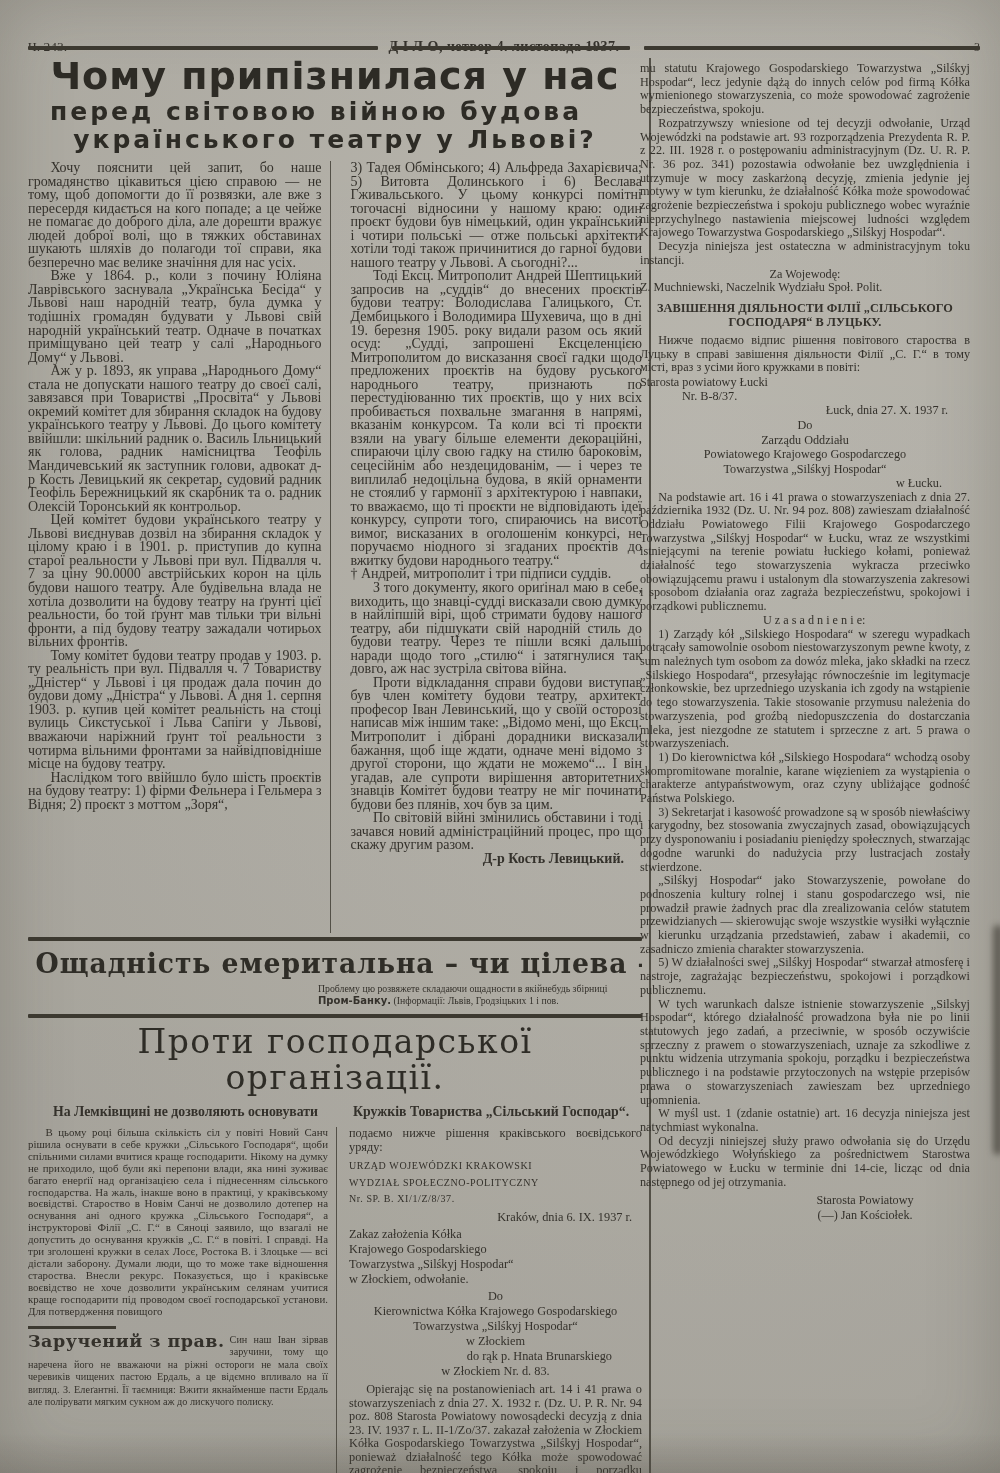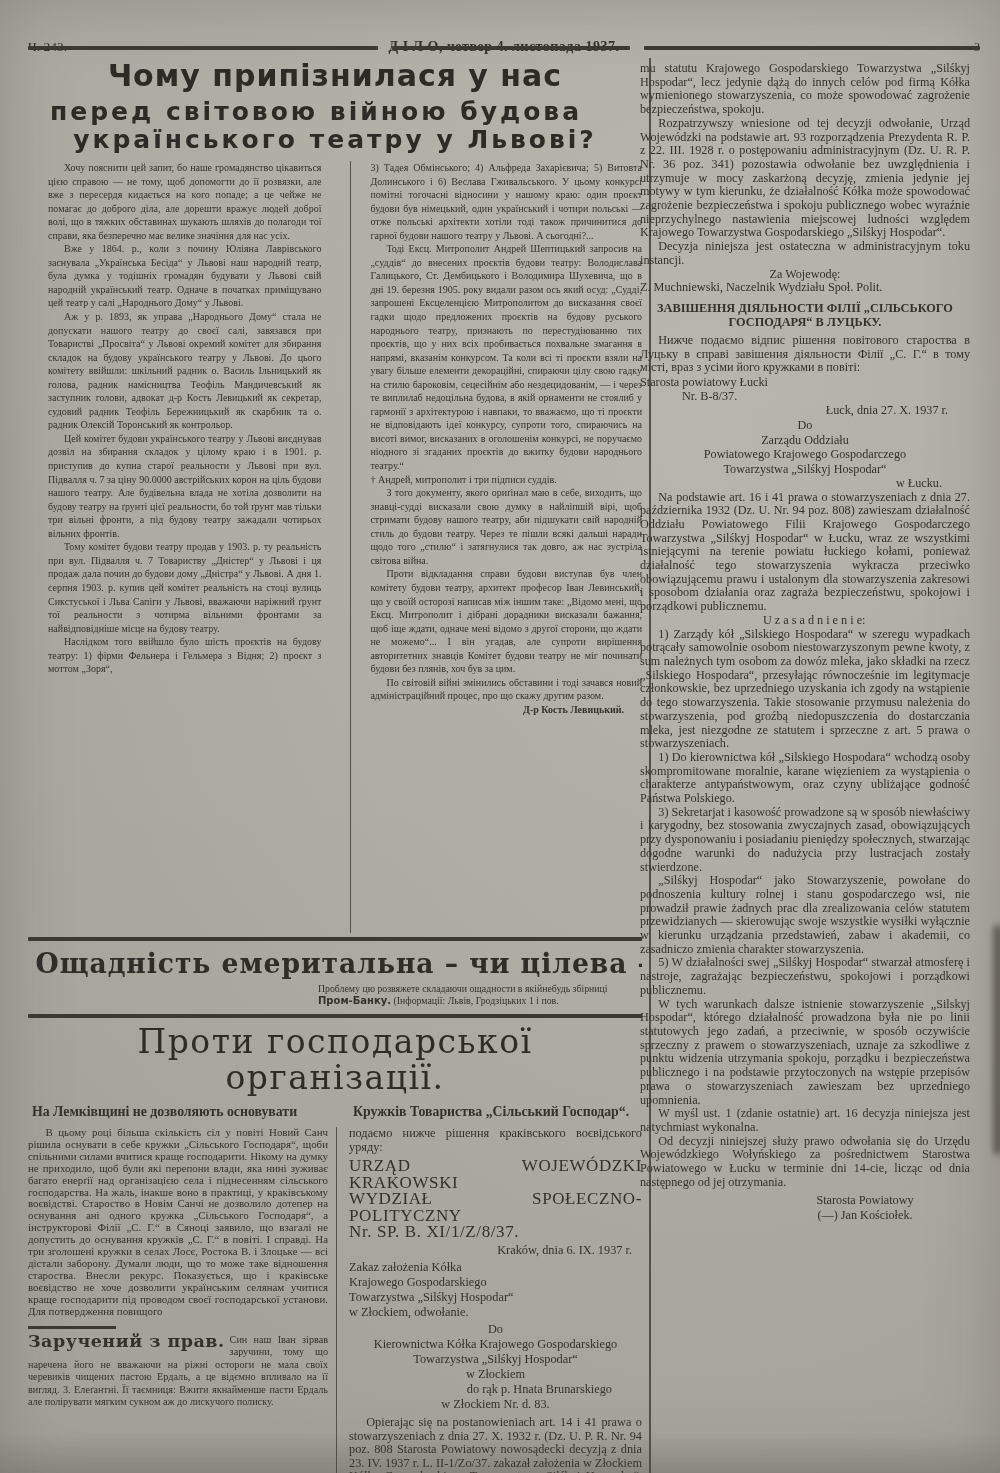--- a/index.html
+++ b/index.html
@@ -29,53 +29,53 @@
   .mastrule i:nth-child(1){width:350px;}
   .mastrule i:nth-child(2){width:238px;}
   .mastrule i:nth-child(3){flex:1;}
   
   .vrule-main{position:absolute; left:649px; top:58px; width:2px; height:1415px; background:var(--rule-light);}
   .leftzone{position:absolute; left:28px; top:56px; width:614px; height:1417px; overflow:hidden;}
   .rightzone{position:absolute; left:640px; top:62px; width:330px; height:1408px; overflow:hidden;
     font-size:12.2px; line-height:13.7px; text-align:justify;}
   
   .hl{font-family:"DejaVu Sans", sans-serif; font-weight:bold; color:#2d2b25; margin:0;}
-  .hl1{font-size:30px; line-height:40px; text-align:center; letter-spacing:1px;}
+  .hl1{font-size:38px; line-height:40px; text-align:center; letter-spacing:1px;}
   .hl2{font-size:25px; line-height:28px; text-align:left; padding-left:22px; letter-spacing:3px; margin-top:2px;}
   .hl3{font-size:25px; line-height:28px; text-align:center; letter-spacing:3px;}
   
   .cols{display:flex; margin-top:7px;}
   .cols1{height:772px; overflow:hidden;}
   .col{text-align:justify;}
-  .cols1 .col{width:297px; font-size:10px; line-height:13.55px;margin-left:20px;}
+  .cols1 .col{width:297px; font-size:14px; line-height:13.55px;}
   .cols1 .col.c1{padding-right:9px;}
   .cols1 .col.c2{border-left:1.5px solid var(--rule-light); padding-left:19px; width:295px;}
   .col p{margin:0; text-indent:1.6em;}
   .col p.cont{text-indent:0;}
   .sig1{text-align:right; font-weight:bold; padding-right:18px; text-indent:0; margin-top:3px;}
   
   .hrule{height:4px; background:var(--rule); margin:4px 0; border-radius:1px;}
   .banner{padding:2px 0 3px 0;}
   .banner-title{font-family:"DejaVu Serif", serif; font-weight:bold; font-size:28px; line-height:34px;
     letter-spacing:1px; transform:scaleX(0.95); transform-origin:left; white-space:nowrap; padding-left:8px; color:#2f2d27;}
   .banner-note{width:310px; margin:2px 14px 0 auto; font-size:9.8px; line-height:12px; text-align:left;}
   .banner-note b{font-family:"DejaVu Sans", sans-serif; font-size:10px;}
   
   .hl-2{font-family:"DejaVu Serif", serif; font-weight:normal; font-size:33px; line-height:36px;
     text-align:center; letter-spacing:1.5px; margin:6px 0 2px 0; color:#2e2c26;}
   .subhead{display:flex; font-weight:bold; font-size:13.8px; margin-top:8px;}
   .subhead span{display:block;}
-  .subhead .sh-l{width:307px; text-align:left; padding-left:4px;}
+  .subhead .sh-l{width:307px; text-align:center; padding-left:4px;}
   .subhead .sh-r{flex:1; text-align:left; padding-left:14px;}
   .cols2{height:378px; overflow:hidden; margin-top:7px;}
   .cols2 .c2a{width:300px; font-size:10.9px; line-height:11.9px; padding-right:8px;}
   .cols2 .c2b{border-left:1.5px solid var(--rule-light); padding-left:12px; flex:1;
     font-size:12.3px; line-height:13.5px;}
   .c2b .intro{text-indent:0; margin-bottom:4px;}
-  .letterhead div{font-size:17px; line-height:16.5px; letter-spacing:0.6px;}
+  .letterhead div{font-size:10px; line-height:16.5px; letter-spacing:0.6px;}
   .date-r{text-align:right; padding-right:10px; margin:3px 0;}
   .subject div{line-height:15px;}
   .addr{margin:2px 0 4px 0;}
   .addr div{text-align:center; line-height:15px;}
   .addr div:nth-child(5){text-align:right; padding-right:30px;}
   .c2b p{margin:0; text-indent:1.4em;}
   
   .ad{margin-top:8px;}
   .ad-rule{width:88px; height:3px; background:var(--rule); margin:4px 0 5px 0;}
   .ad-body{font-size:10.2px; line-height:12.6px; text-align:justify;}

